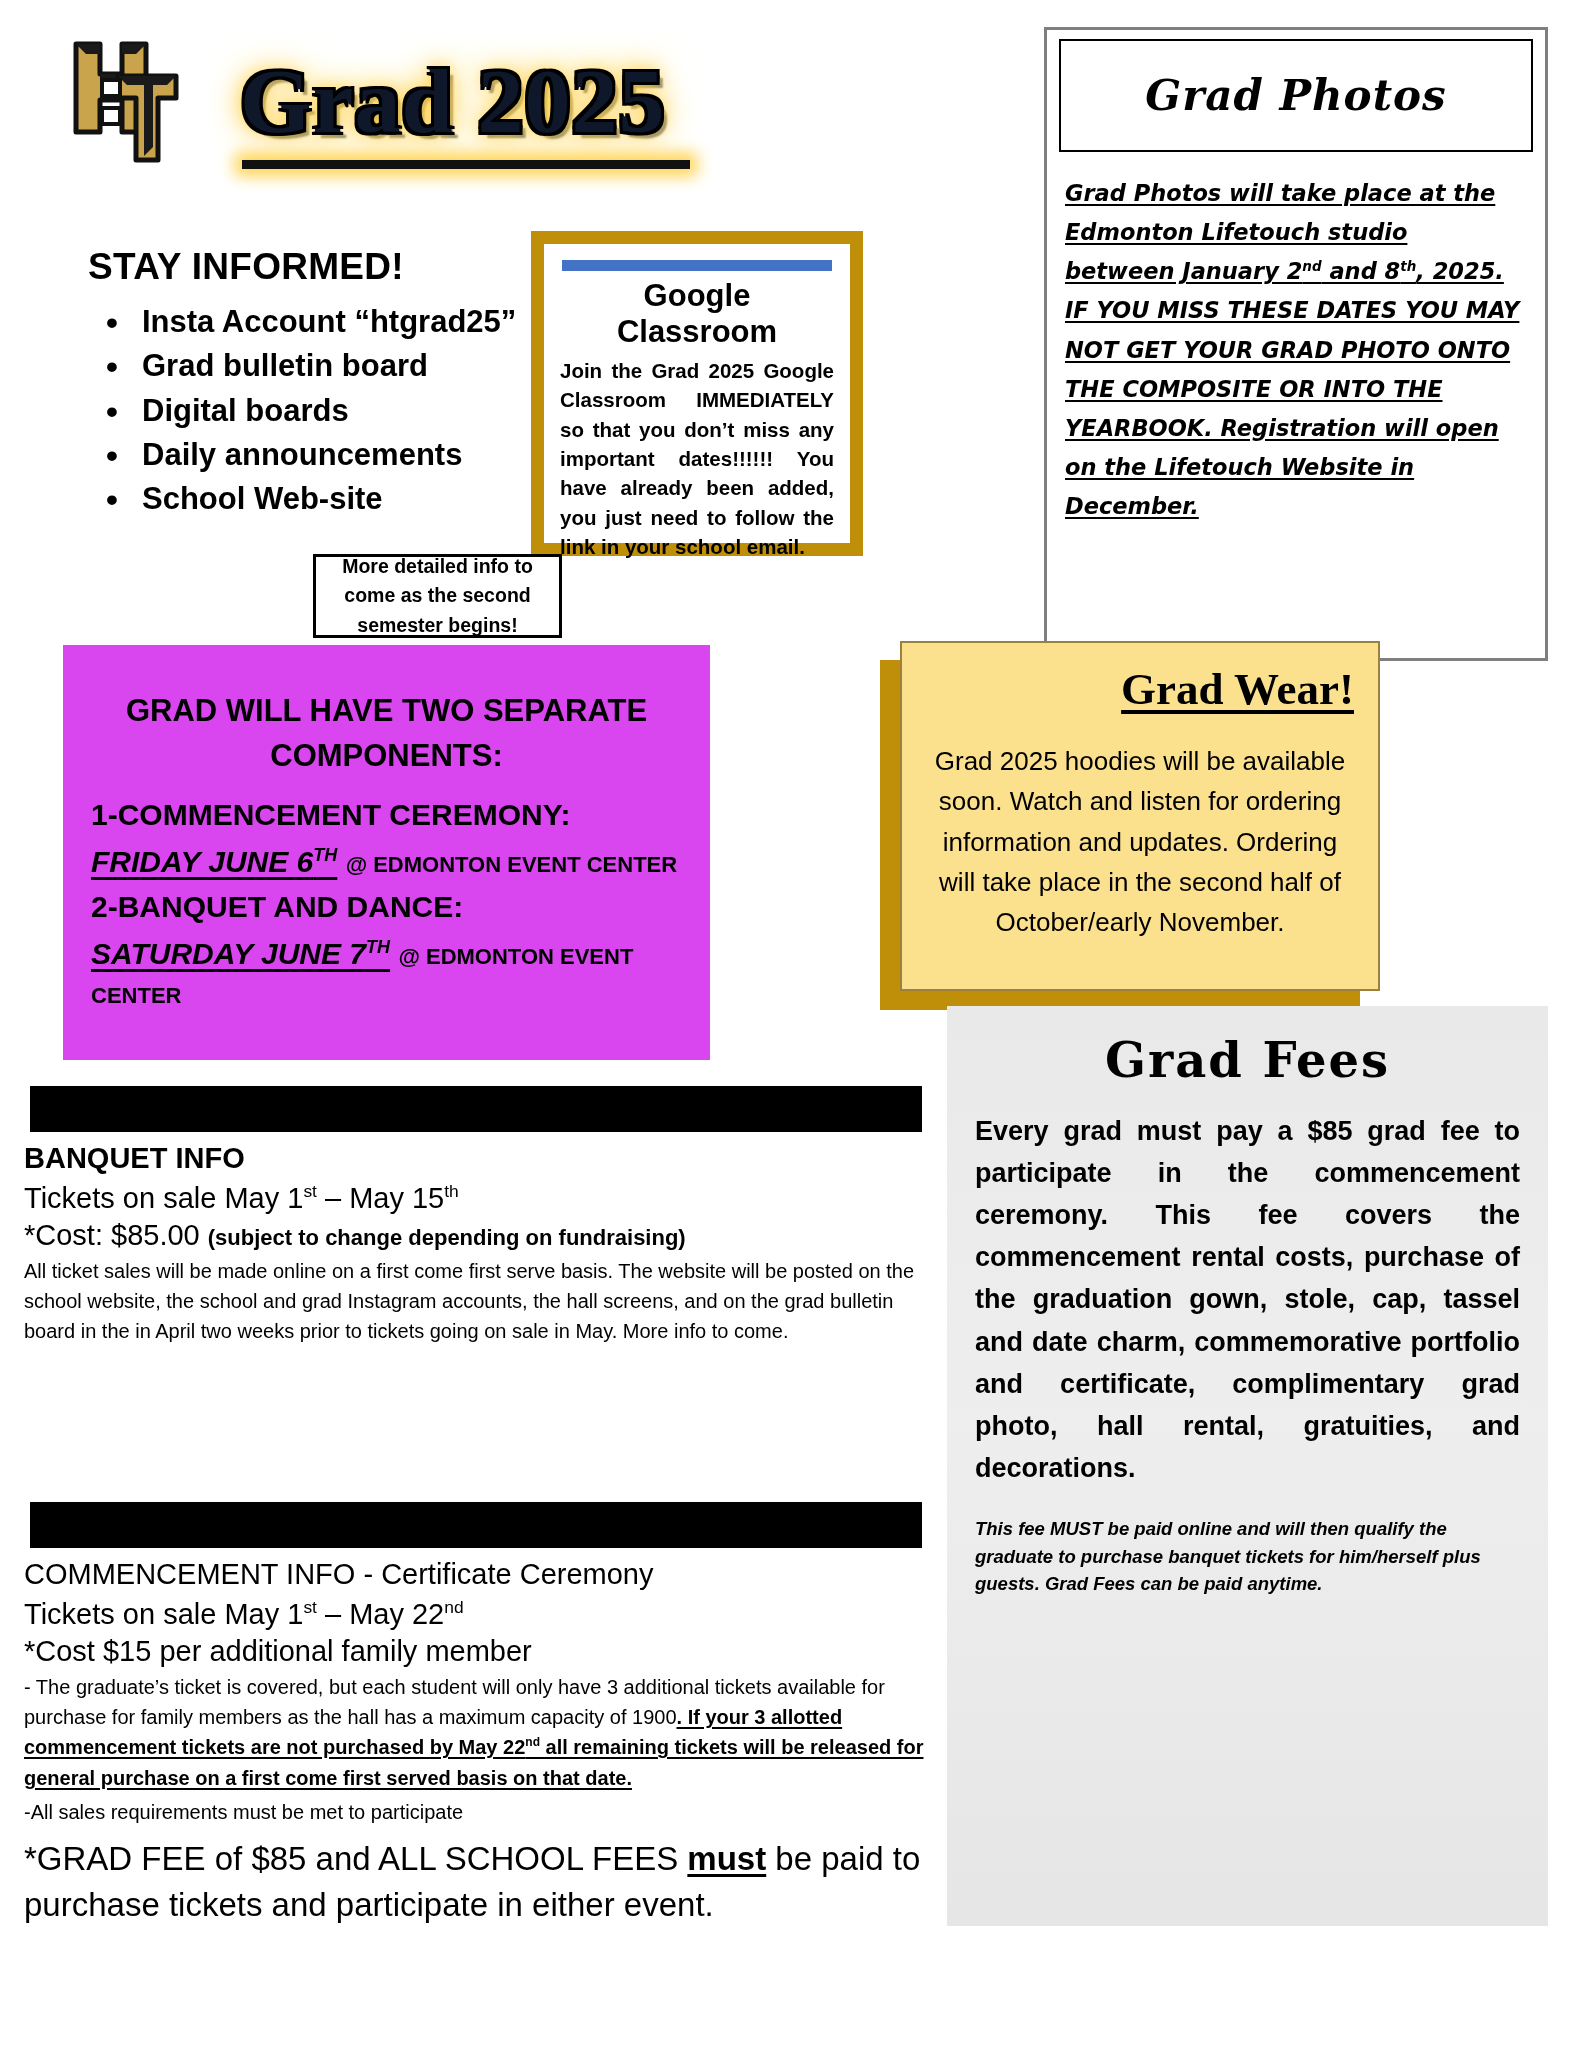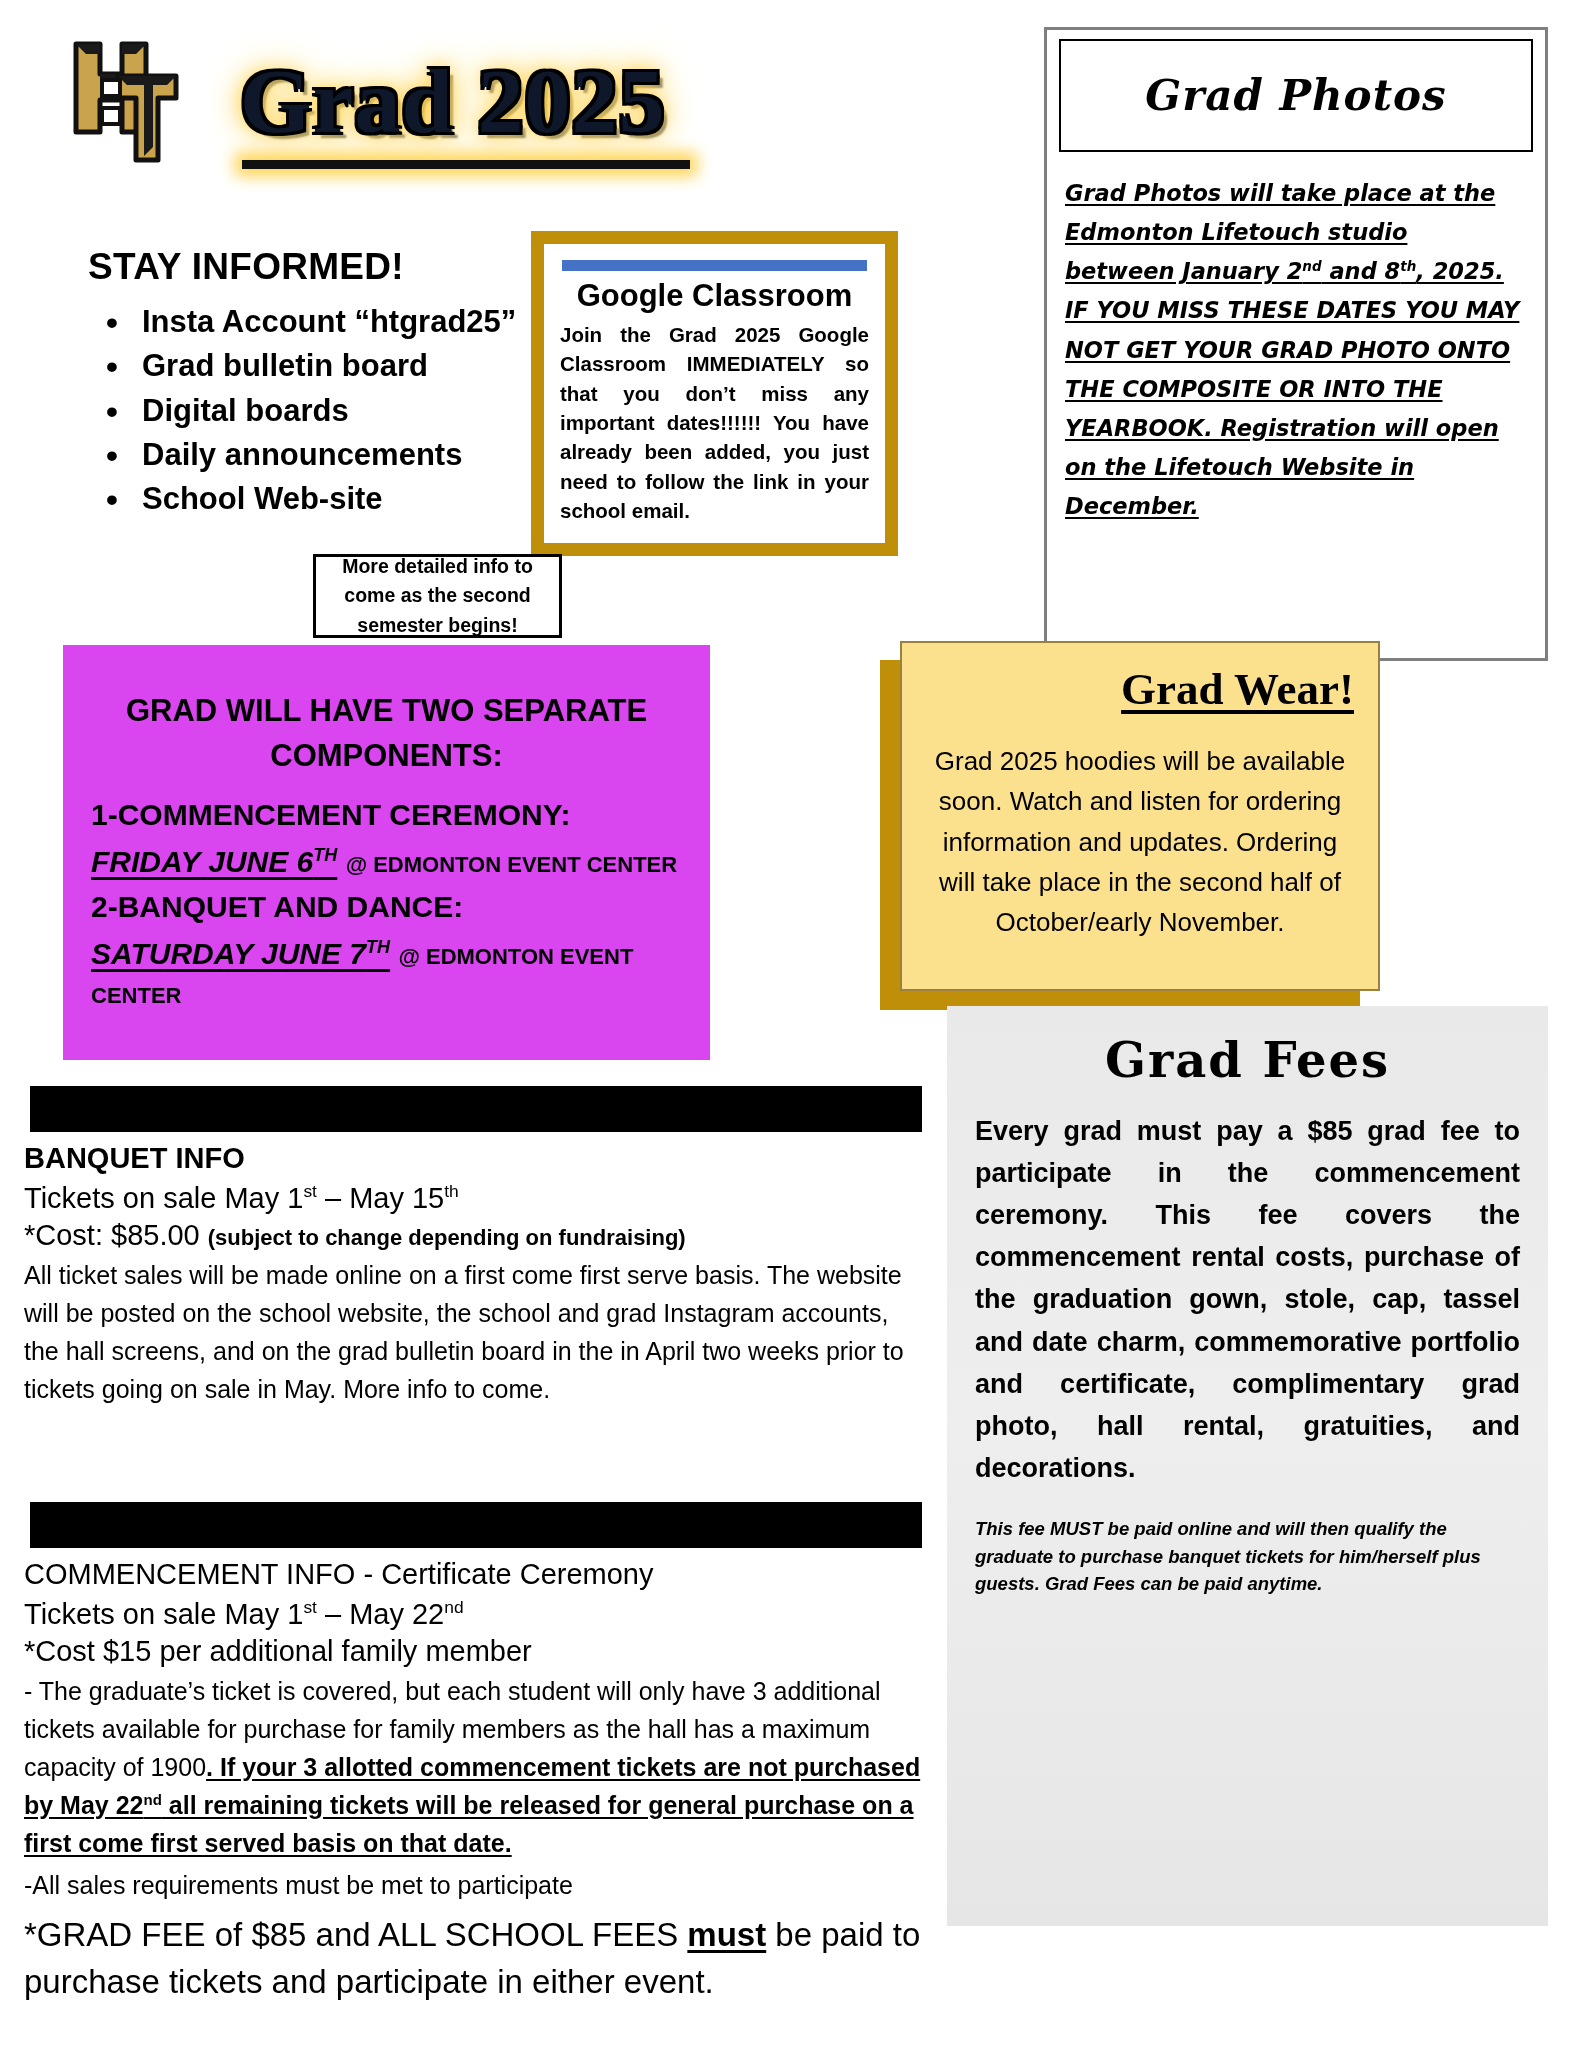--- a/index.html
+++ b/index.html
@@ -21,21 +21,21 @@
       box-shadow:0 0 16px 7px #ffd24d;}
 
   
   #stay-informed{left:60px;top:246px;width:460px;}
   #stay-informed h2{margin:0 0 12px 28px;font-size:37px;font-weight:bold;letter-spacing:.3px;}
   #stay-informed ul{margin:0;padding:0 0 0 46px;list-style:none;}
   #stay-informed li{font-size:31px;font-weight:bold;line-height:1.43;position:relative;padding-left:36px;}
   #stay-informed li:before{content:"\2022";position:absolute;left:0;top:-2px;font-size:34px;}
 
   
-  #gc-box{left:531px;top:231px;width:367px;height:325px;background:#bf8f09;
+  #gc-box{left:531px;top:231px;width:332px;height:325px;background:#bf8f09;
       padding:13px;box-sizing:border-box;}
   #gc-inner{background:#fff;width:100%;height:100%;box-sizing:border-box;padding:14px 16px 8px 16px;}
   #gc-bar{height:11px;background:#4472c4;margin:2px 2px 7px 2px;}
   #gc-title{text-align:center;font-size:31px;font-weight:bold;margin:0 0 6px 0;}
   #gc-body{font-size:20.5px;font-weight:bold;line-height:1.43;text-align:justify;
       text-align-last:left;}
 
   
   #detail-box{left:313px;top:554px;width:249px;height:84px;background:#fff;border:3px solid #000;
       box-sizing:border-box;display:flex;align-items:center;justify-content:center;z-index:6;}
@@ -87,21 +87,21 @@
   #bar2{top:1502px;}
 
   
   #banquet{left:24px;top:1142px;width:900px;}
   #commencement{left:24px;top:1558px;width:900px;}
   .h-strong{font-size:29px;font-weight:bold;margin:0 0 6px 0;}
   .h-reg{font-size:29px;margin:0 0 6px 0;}
   .line-lg{font-size:29px;margin:4px 0;}
   .line-md{font-size:29px;margin:4px 0;}
   .small-bold{font-size:22px;font-weight:bold;}
-  .body-sm{font-size:25px;line-height:1.52;margin:4px 0 0 0;}
+  .body-sm{font-size:20px;line-height:1.52;margin:4px 0 0 0;}
   .body-sm u{text-decoration:underline;text-underline-offset:3px;}
   .big-final{font-size:33px;line-height:1.42;margin:8px 0 0 0;}
   .big-final u{text-decoration:underline;text-underline-offset:4px;font-weight:bold;}
 </style>
 </head>
 <body>
 
 <div class="abs" id="logo">
   <svg viewBox="0 0 130 145" width="130" height="145">
     <g stroke="#111" stroke-width="5" stroke-linejoin="round">

